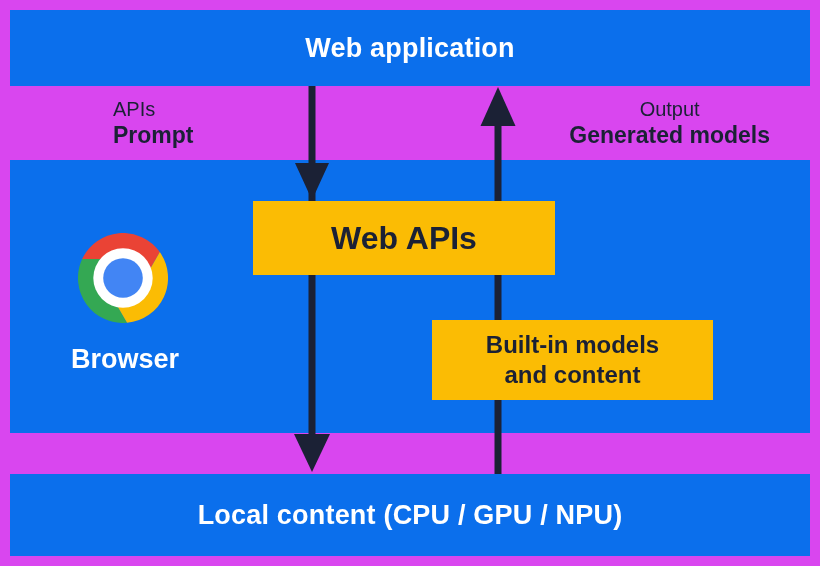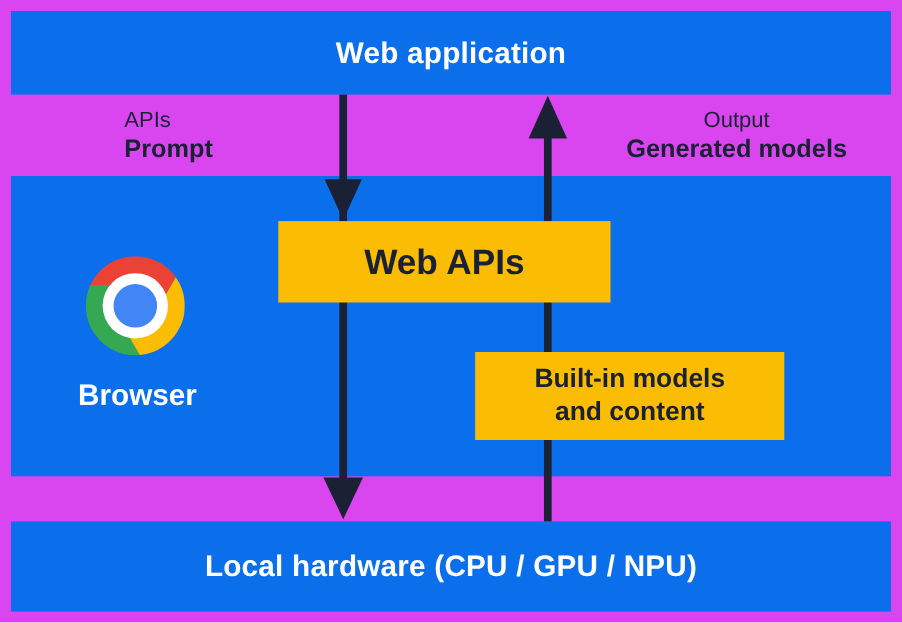--- a/index.html
+++ b/index.html
@@ -107,21 +107,21 @@
   </div>
 
   <div class="flow-label output-label">
     <div class="caption">Output</div>
     <div class="value">Generated models</div>
   </div>
 
   <div class="panel mid-panel"></div>
 
   <div class="panel bottom-bar">
-    <span class="bar-title">Local hardware (CPU / GPU / NPU)</span>
+    <span class="bar-title">Local content (CPU / GPU / NPU)</span>
   </div>
 
   <svg class="arrow-layer" viewBox="0 0 820 566">
 
     <g fill="#1b2135">
       <rect x="308.5" y="86" width="7" height="350"></rect>
       <polygon points="295,163 329,163 312,200"></polygon>
       <polygon points="294,434 330,434 312,472"></polygon>
     </g>
 

